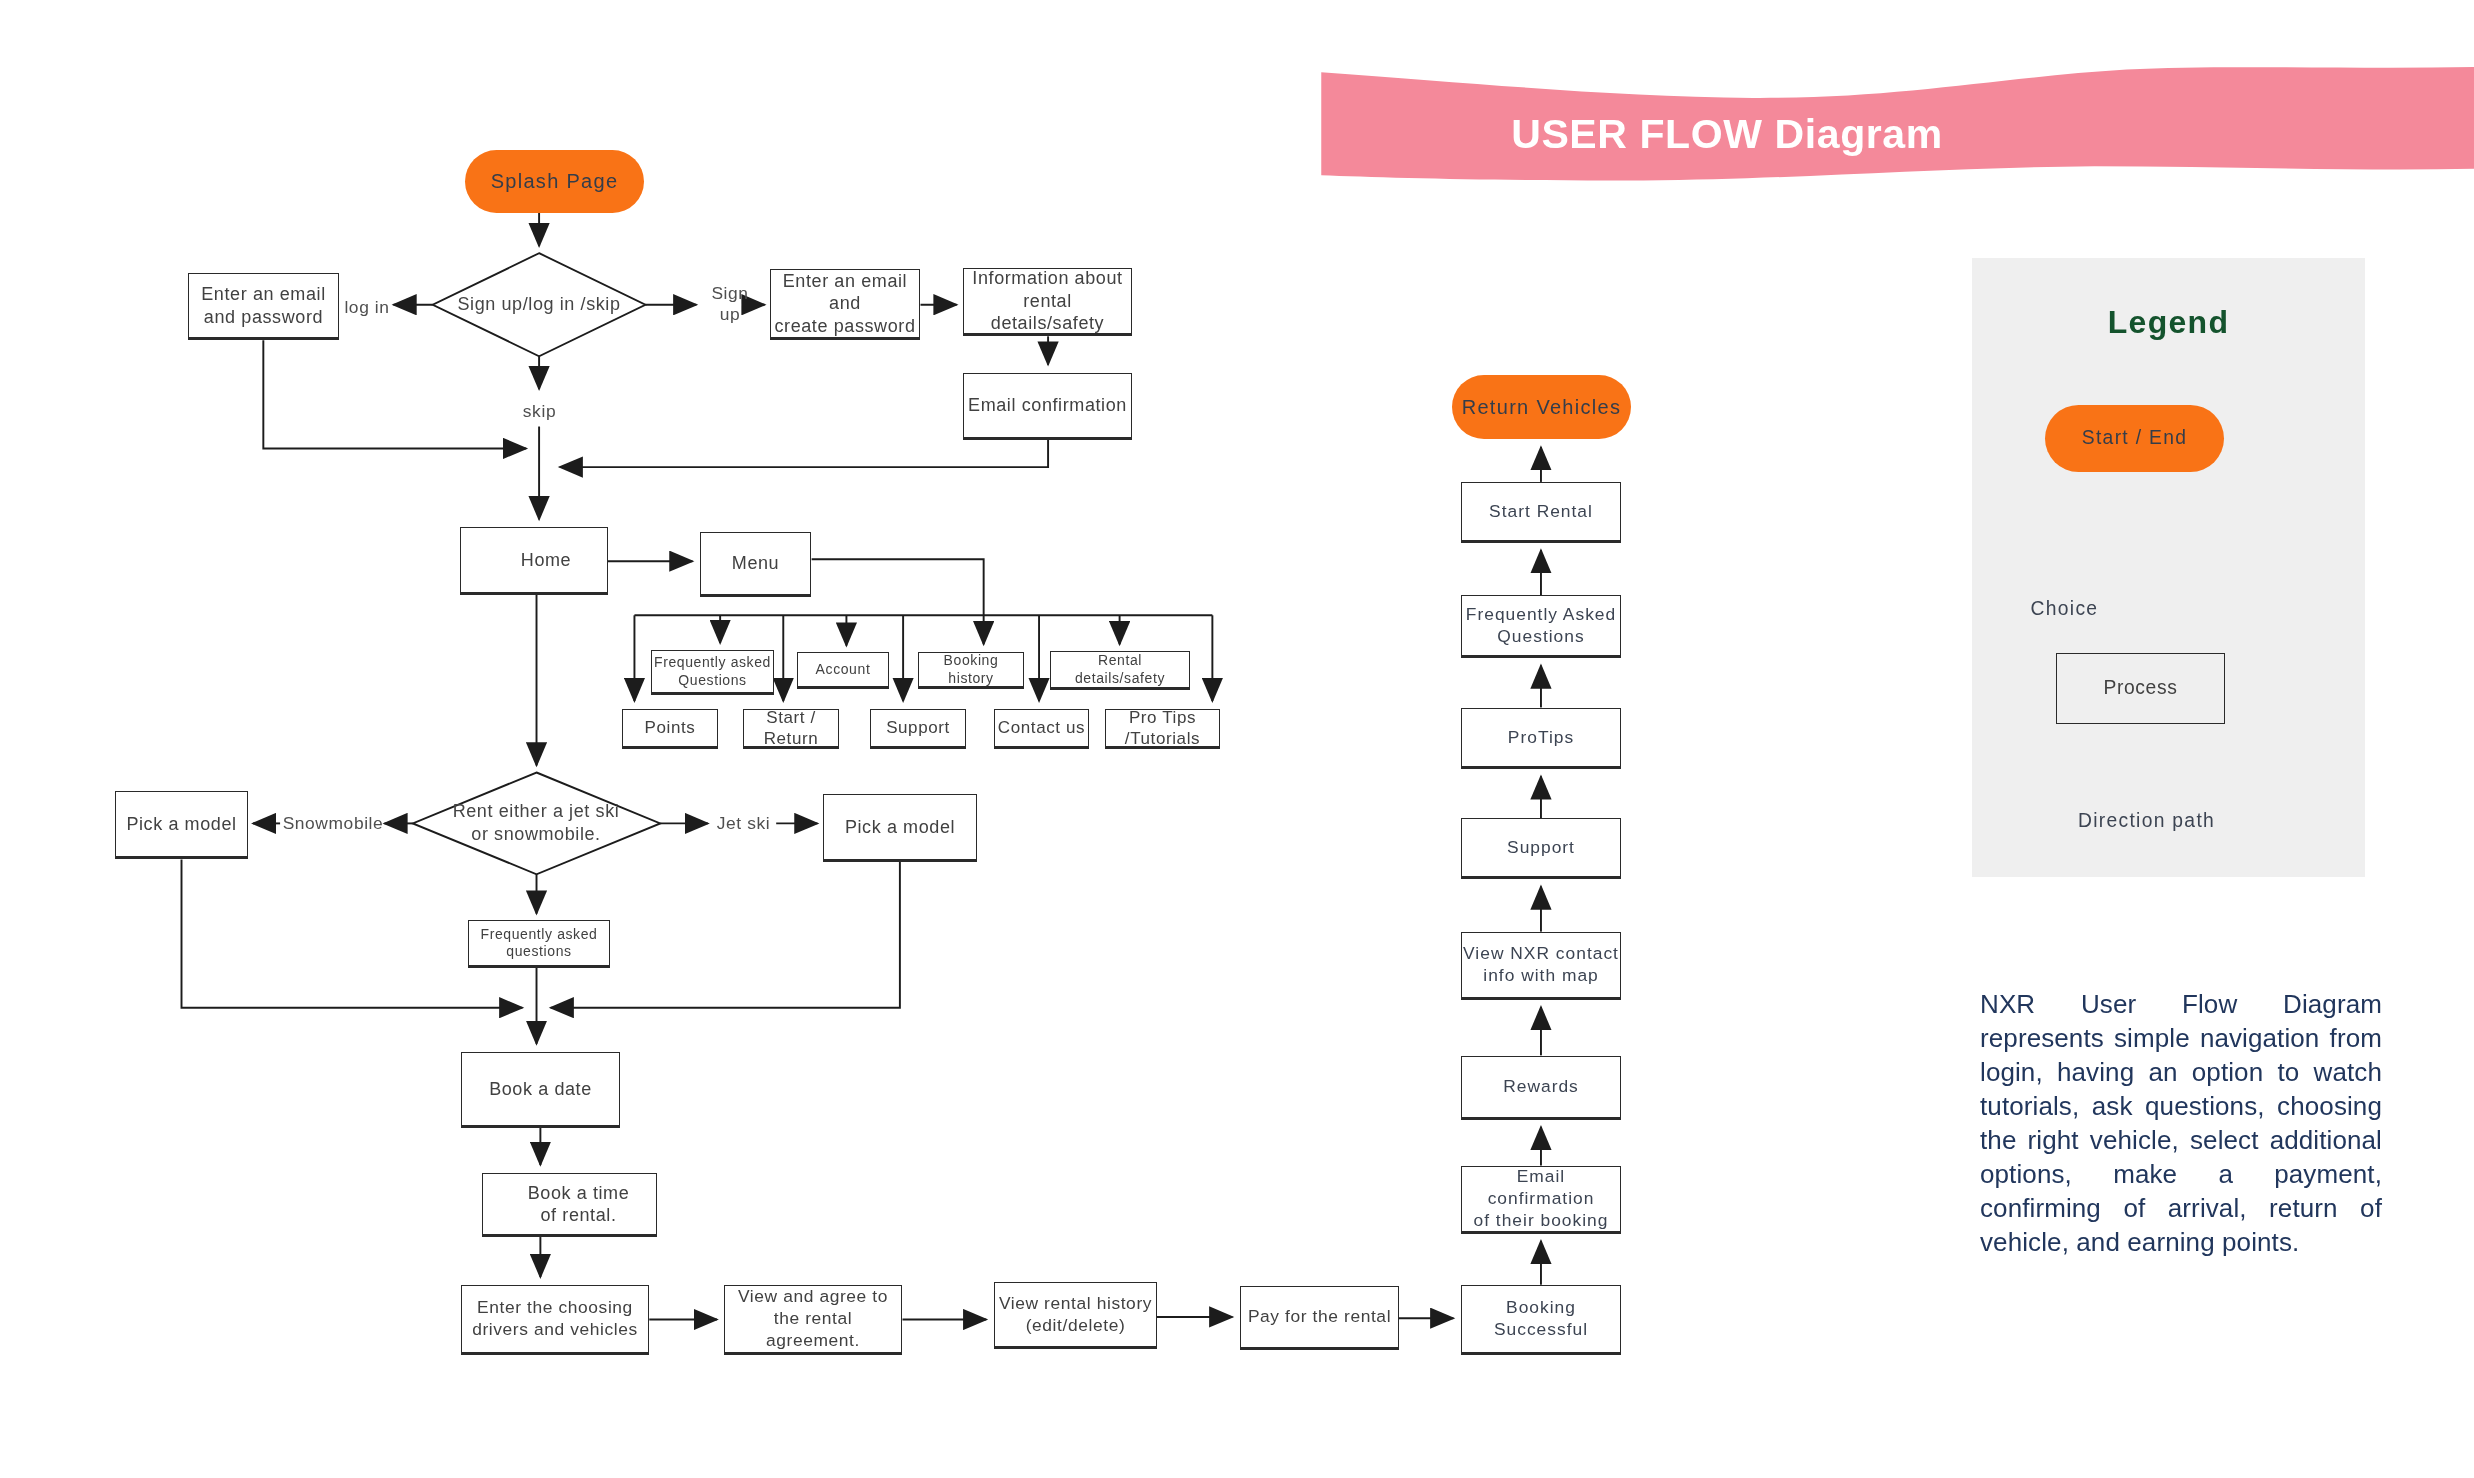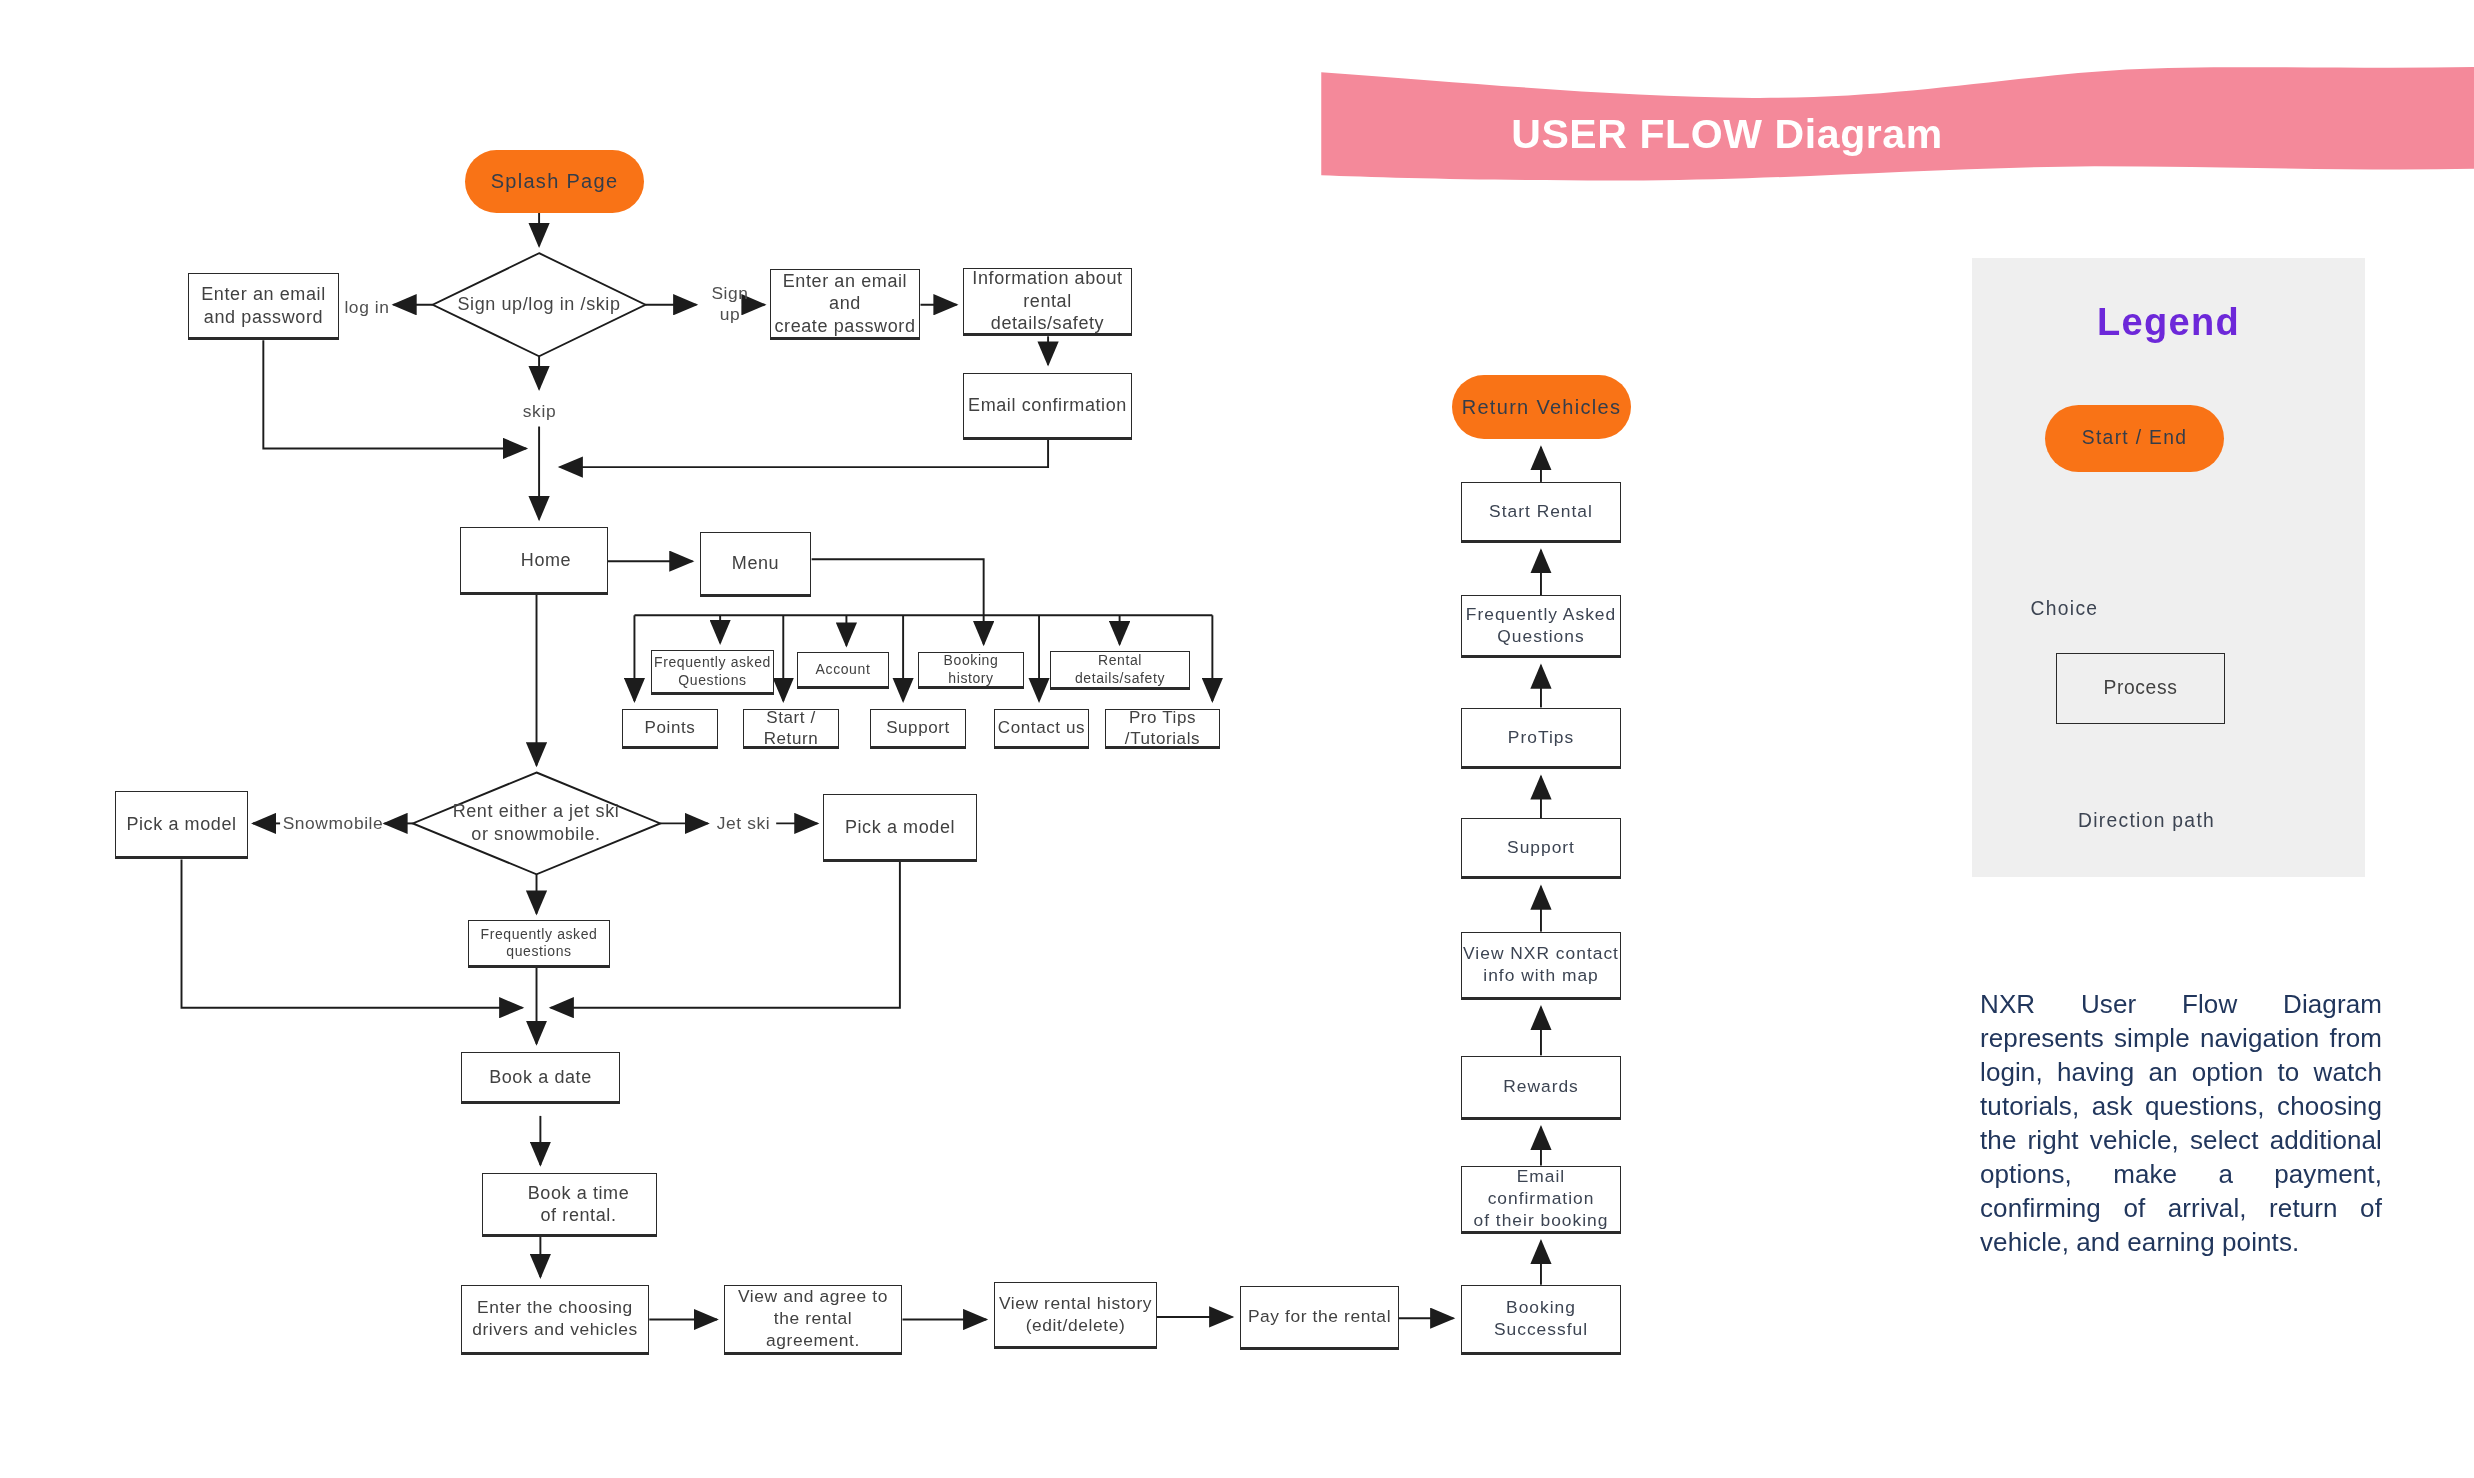--- a/index.html
+++ b/index.html
@@ -29,21 +29,21 @@
   }
   .banner-title {
     position:absolute; z-index:2; left:1469px; top:108px; width:516px; height:52px;
     display:flex; align-items:center; justify-content:center;
     font-size:41px; font-weight:bold; color:#ffffff; letter-spacing:0.6px;
   }
   .legend-panel { position:absolute; z-index:1; left:1972px; top:258px; width:393px; height:619px; background:#efefef; }
   .legend-title {
     position:absolute; z-index:2; left:1972px; top:302px; width:393px; height:41px;
     display:flex; align-items:center; justify-content:center;
-    font-size:38px; font-weight:bold; color:#6d28d9; letter-spacing:1.3px;
+    font-size:32px; font-weight:bold; color:#14532d; letter-spacing:1.3px;
   }
   .legend-item-label {
     position:absolute; z-index:2; display:flex; align-items:center; justify-content:center;
     font-size:19.3px; color:#3c4452; letter-spacing:1.3px; text-align:center;
   }
   .legend-process { font-size:19.3px; background:transparent; border-bottom-width:1.9px; }
   .description {
     position:absolute; z-index:2; left:1980px; top:987px; width:402px;
     font-size:26px; line-height:34px; color:#21365c; text-align:justify; letter-spacing:0.1px;
   }
@@ -167,21 +167,21 @@
 
   <div class="diamond-label" style="left:442px; top:791px; width:188px; height:64px;">Rent either a jet ski
 or snowmobile.</div>
   <div class="edge-label" style="left:281px; top:809px; width:104px; height:28px;">Snowmobile</div>
   <div class="edge-label" style="left:713px; top:809px; width:61px; height:28px;">Jet ski</div>
   <div class="node rect" style="left:115px; top:791px; width:133px; height:68px;">Pick a model</div>
   <div class="node rect" style="left:823px; top:794px; width:154px; height:68px;">Pick a model</div>
   <div class="node rect sm" style="left:468px; top:920px; width:142px; height:48px;">Frequently asked
 questions</div>
 
-  <div class="node rect" style="left:461px; top:1052px; width:159px; height:52px;">Book a date</div>
+  <div class="node rect" style="left:461px; top:1052px; width:159px; height:76px;">Book a date</div>
   <div class="node rect" style="left:482px; top:1173px; width:175px; height:64px;padding-left:18px;">Book a time
 of rental.</div>
   <div class="node rect" style="left:461px; top:1285px; width:188px; height:70px; font-size:17.4px;">Enter the choosing
 drivers and vehicles</div>
   <div class="node rect" style="left:724px; top:1285px; width:178px; height:70px; font-size:17.4px;">View and agree to
 the rental agreement.</div>
   <div class="node rect" style="left:994px; top:1282px; width:163px; height:67px; font-size:17.4px;">View rental history
 (edit/delete)</div>
   <div class="node rect" style="left:1240px; top:1286px; width:159px; height:64px; font-size:17.4px;">Pay for the rental</div>
   <div class="node rect rc" style="left:1461px; top:1285px; width:160px; height:70px;">Booking Successful</div>

